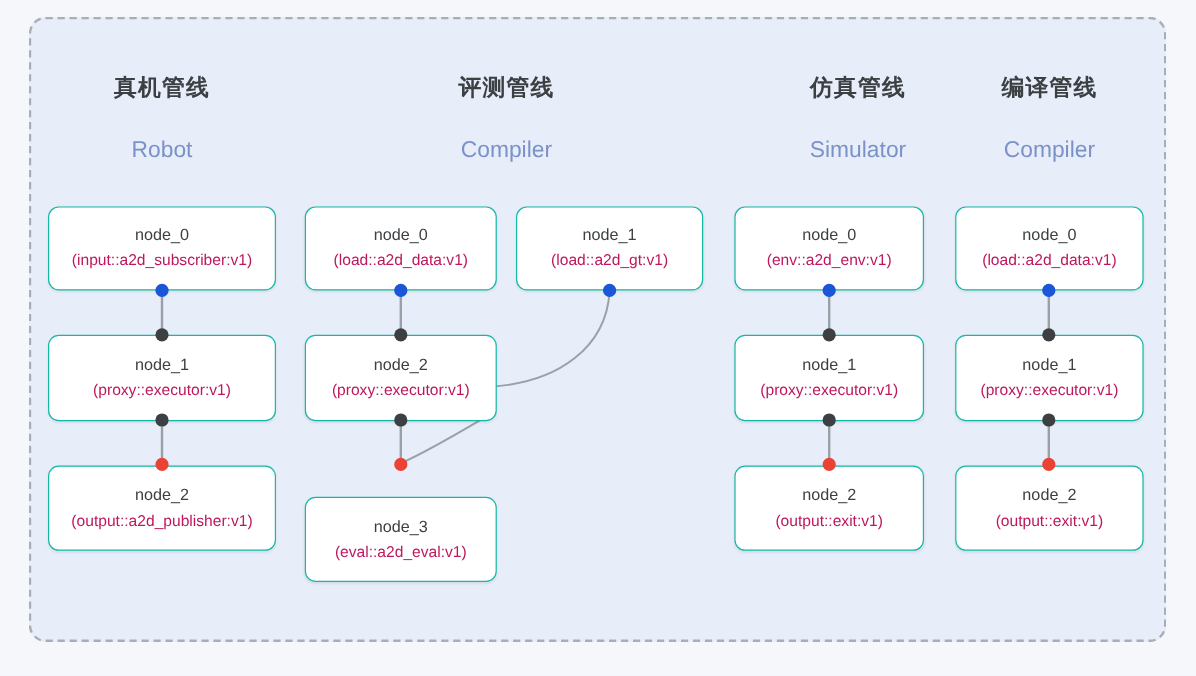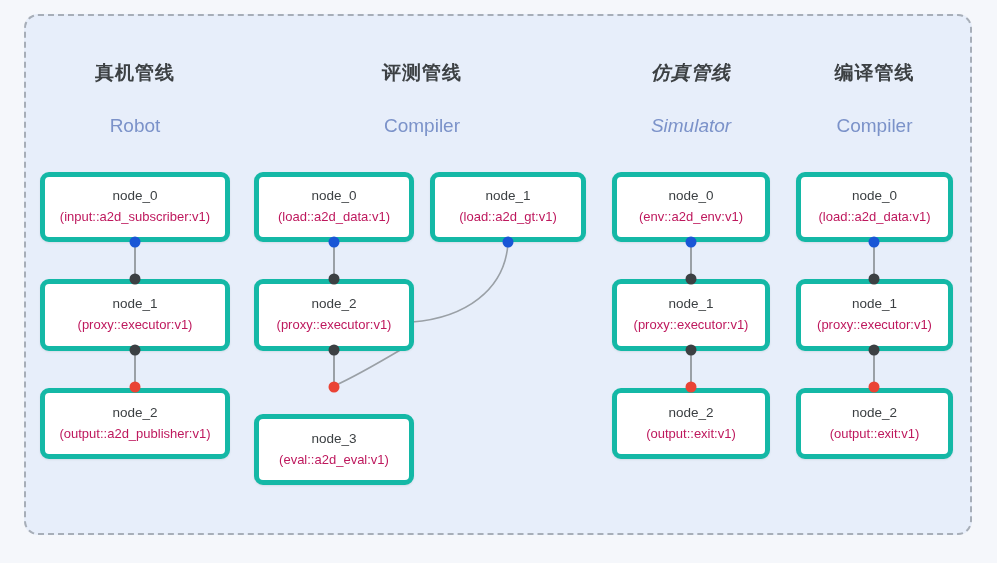--- a/index.html
+++ b/index.html
@@ -47,21 +47,21 @@
     font-size: 19px;
     color: #7b92c9;
     white-space: nowrap;
     margin-top: 29px;
   }
   
   .node {
     position: absolute;
     box-sizing: border-box;
     background: #ffffff;
-    border: 5px solid #14b8a6;
+    border: 1px solid #14b8a6;
     border-radius: 9px;
     display: flex;
     flex-direction: column;
     align-items: center;
     justify-content: center;
     box-shadow: 0 1px 2px rgba(60,64,67,0.10);
   }
   .node-title {
     font-size: 13.5px;
     color: #3c4043;
@@ -167,21 +167,21 @@
   </div>
   <div class="dot dot-black" style="left:334px; top:279px;"></div>
   <div class="dot dot-black" style="left:334px; top:350px;"></div>
 
   <div class="node" style="left:254px; top:388px; width:160px; height:71px;margin-top:26px;">
     <div class="node-title">node_3</div>
     <div class="node-sub">(eval::a2d_eval:v1)</div>
   </div>
   <div class="dot dot-red" style="left:334px; top:387px;"></div>
 
-  <div class="col-head" style="left:612px; top:60px; width:158px;font-style:italic;">
+  <div class="col-head" style="left:636px; top:60px; width:158px;">
     <div class="head-cn">仿真管线</div>
     <div class="head-en">Simulator</div>
   </div>
 
   <div class="edge-v" style="left:691px; top:241px; height:38px;"></div>
   <div class="edge-v" style="left:691px; top:350px; height:38px;"></div>
 
   <div class="node" style="left:612px; top:172px; width:158px; height:70px;">
     <div class="node-title">node_0</div>
     <div class="node-sub">(env::a2d_env:v1)</div>

